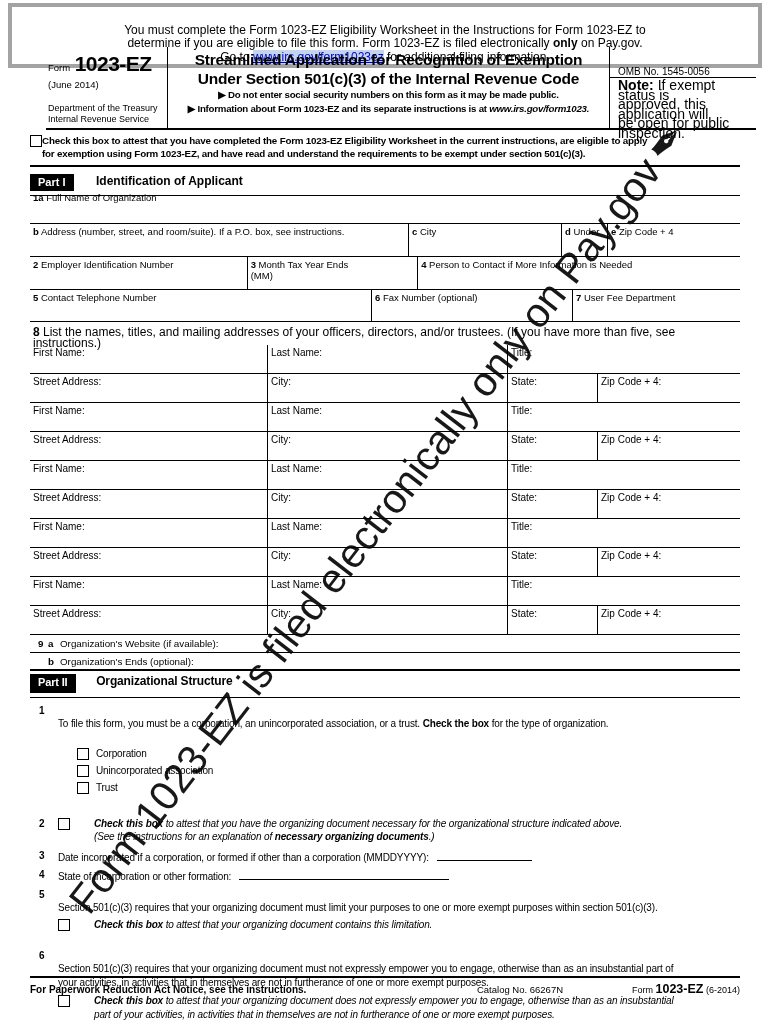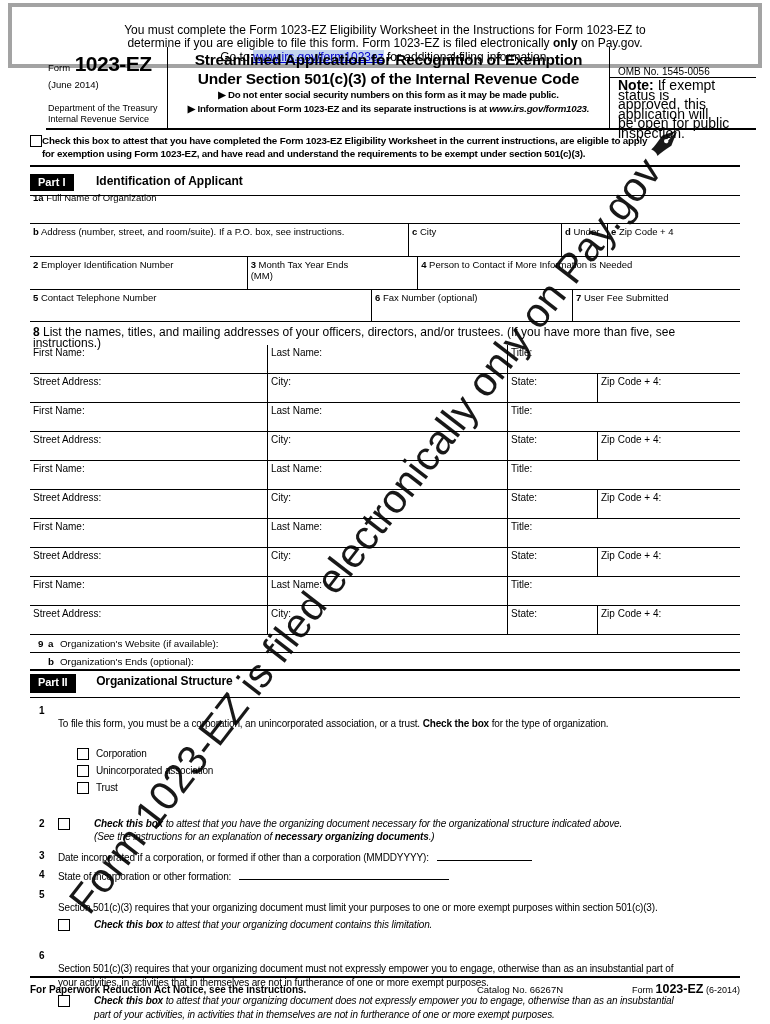--- a/index.html
+++ b/index.html
@@ -168,21 +168,21 @@
       <div class="fcell wb4"><b>e</b> <span>Zip Code + 4</span></div>
     </div>
     <div class="frow r2">
       <div class="fcell w21"><b>2</b> <span>Employer Identification Number</span></div>
       <div class="fcell w22"><b>3</b> <span>Month Tax Year Ends (MM)</span></div>
       <div class="fcell w23"><b>4</b> <span>Person to Contact if More Information is Needed</span></div>
     </div>
     <div class="frow r5">
       <div class="fcell w51"><b>5</b> <span>Contact Telephone Number</span></div>
       <div class="fcell w52"><b>6</b> <span>Fax Number (optional)</span></div>
-      <div class="fcell w53"><b>7</b> <span>User Fee Submitted</span></div>
+      <div class="fcell w53"><b>7</b> <span>User Fee Department</span></div>
     </div>
     <div class="fcell r8" style="width:710px">
       <b>8</b> <span>List the names, titles, and mailing addresses of your officers, directors, and/or trustees. (If you have more than five, see instructions.)</span>
     </div>
 
     <div id="officer-table">
   <div class="orow oname">
     <div class="ocell c1"><span>First Name:</span></div>
     <div class="ocell c2"><span>Last Name:</span></div>
     <div class="ocell c3"><span>Title:</span></div>

